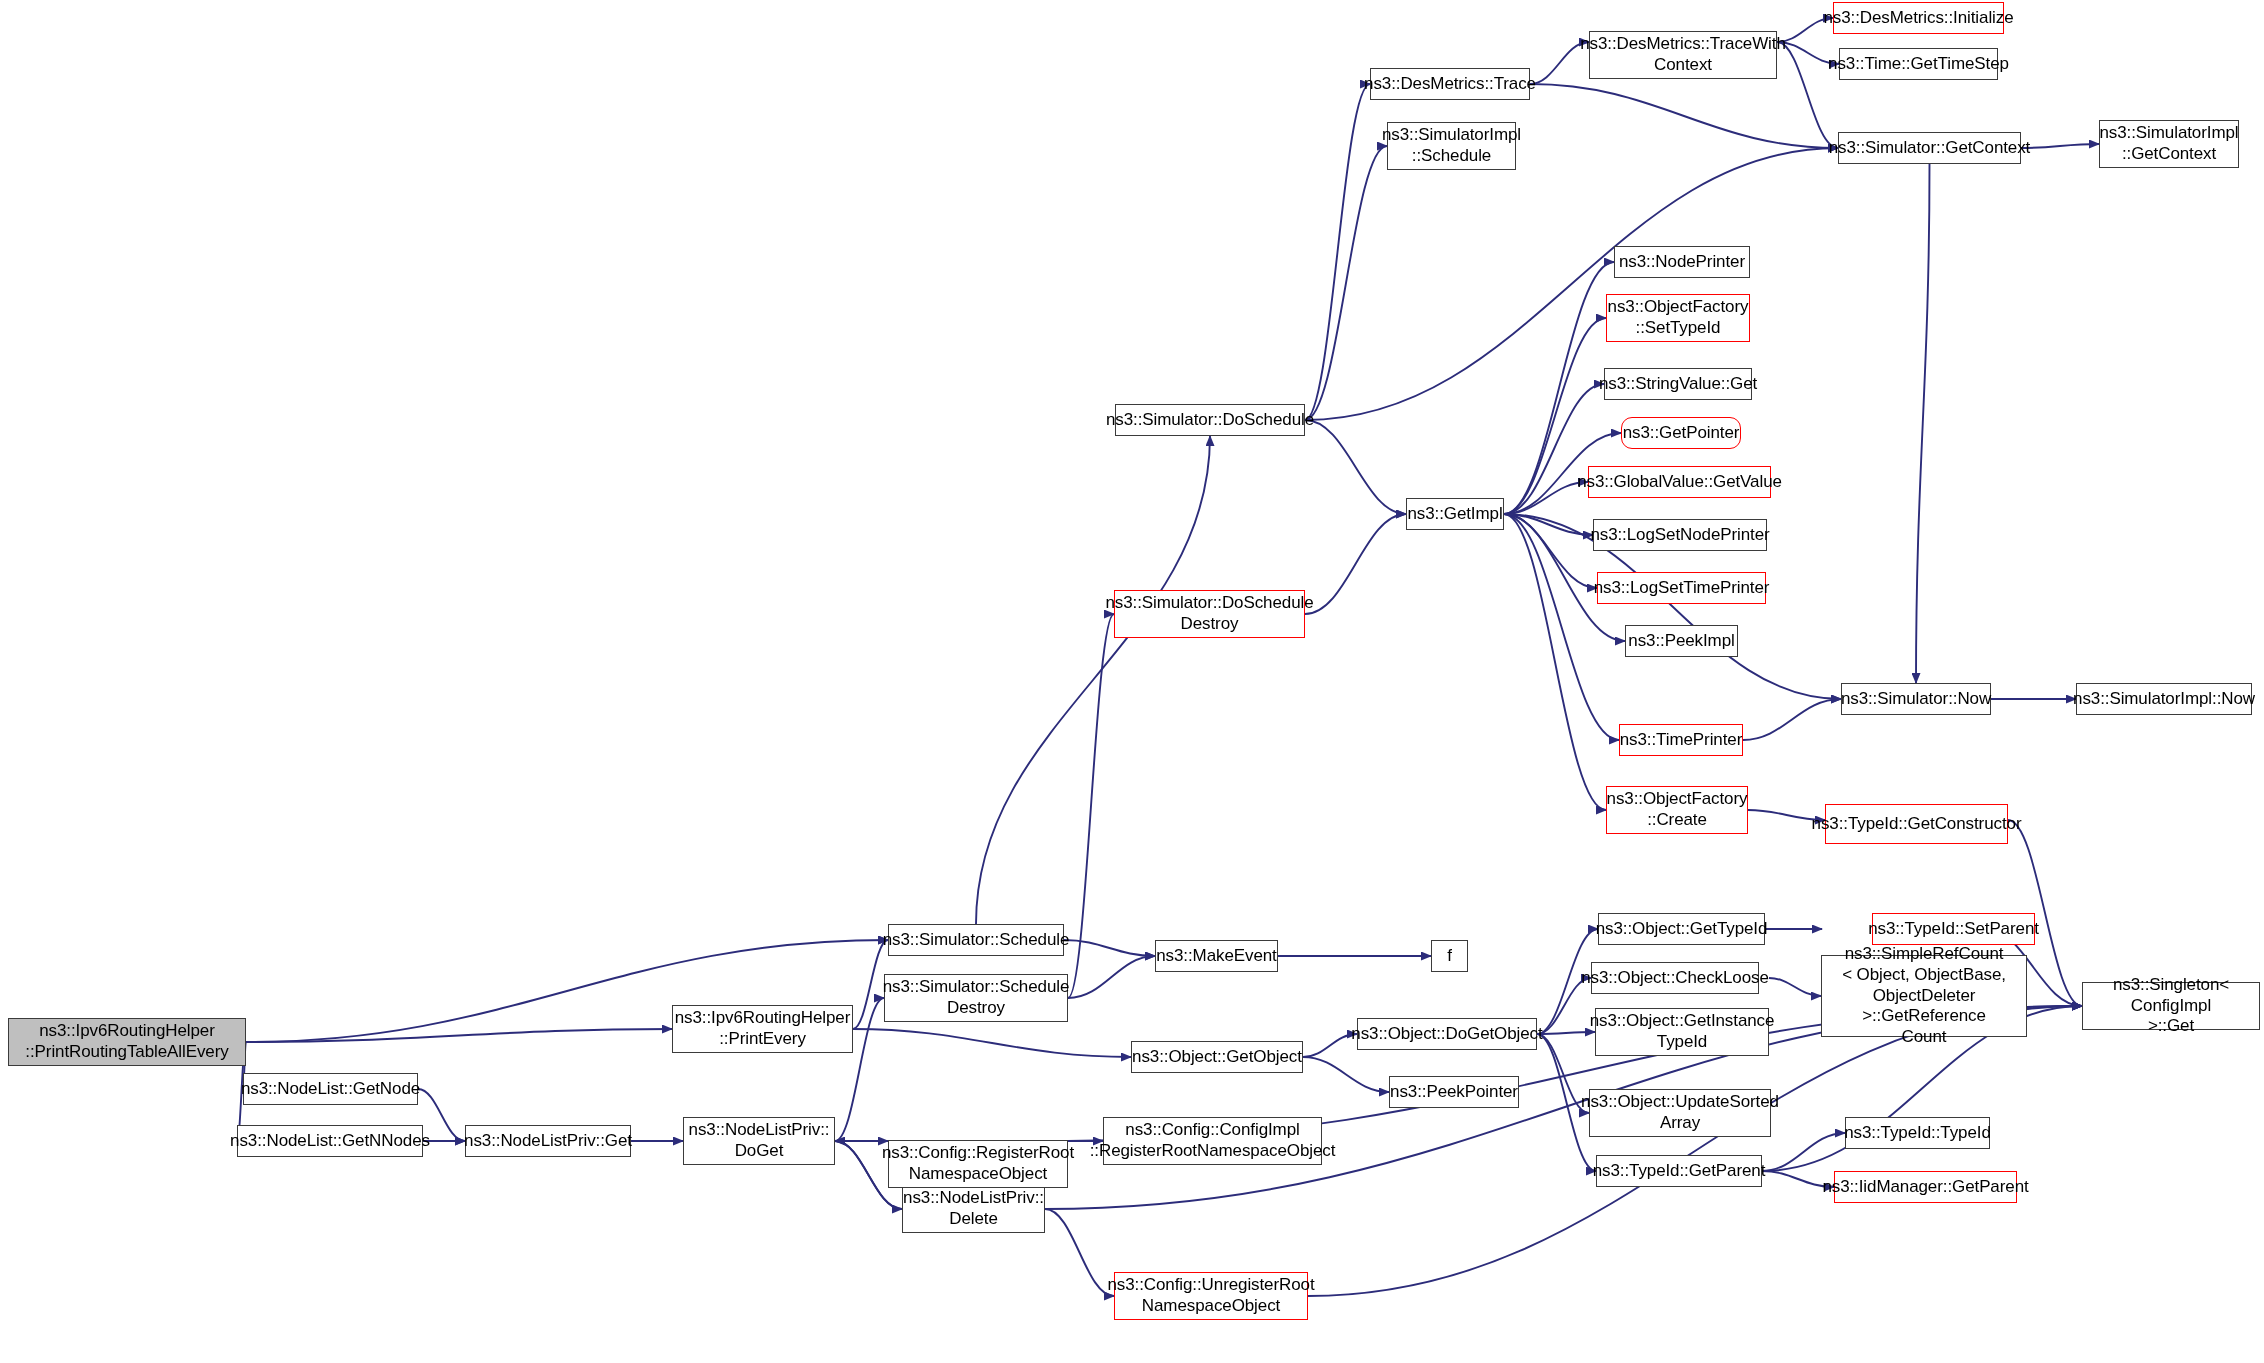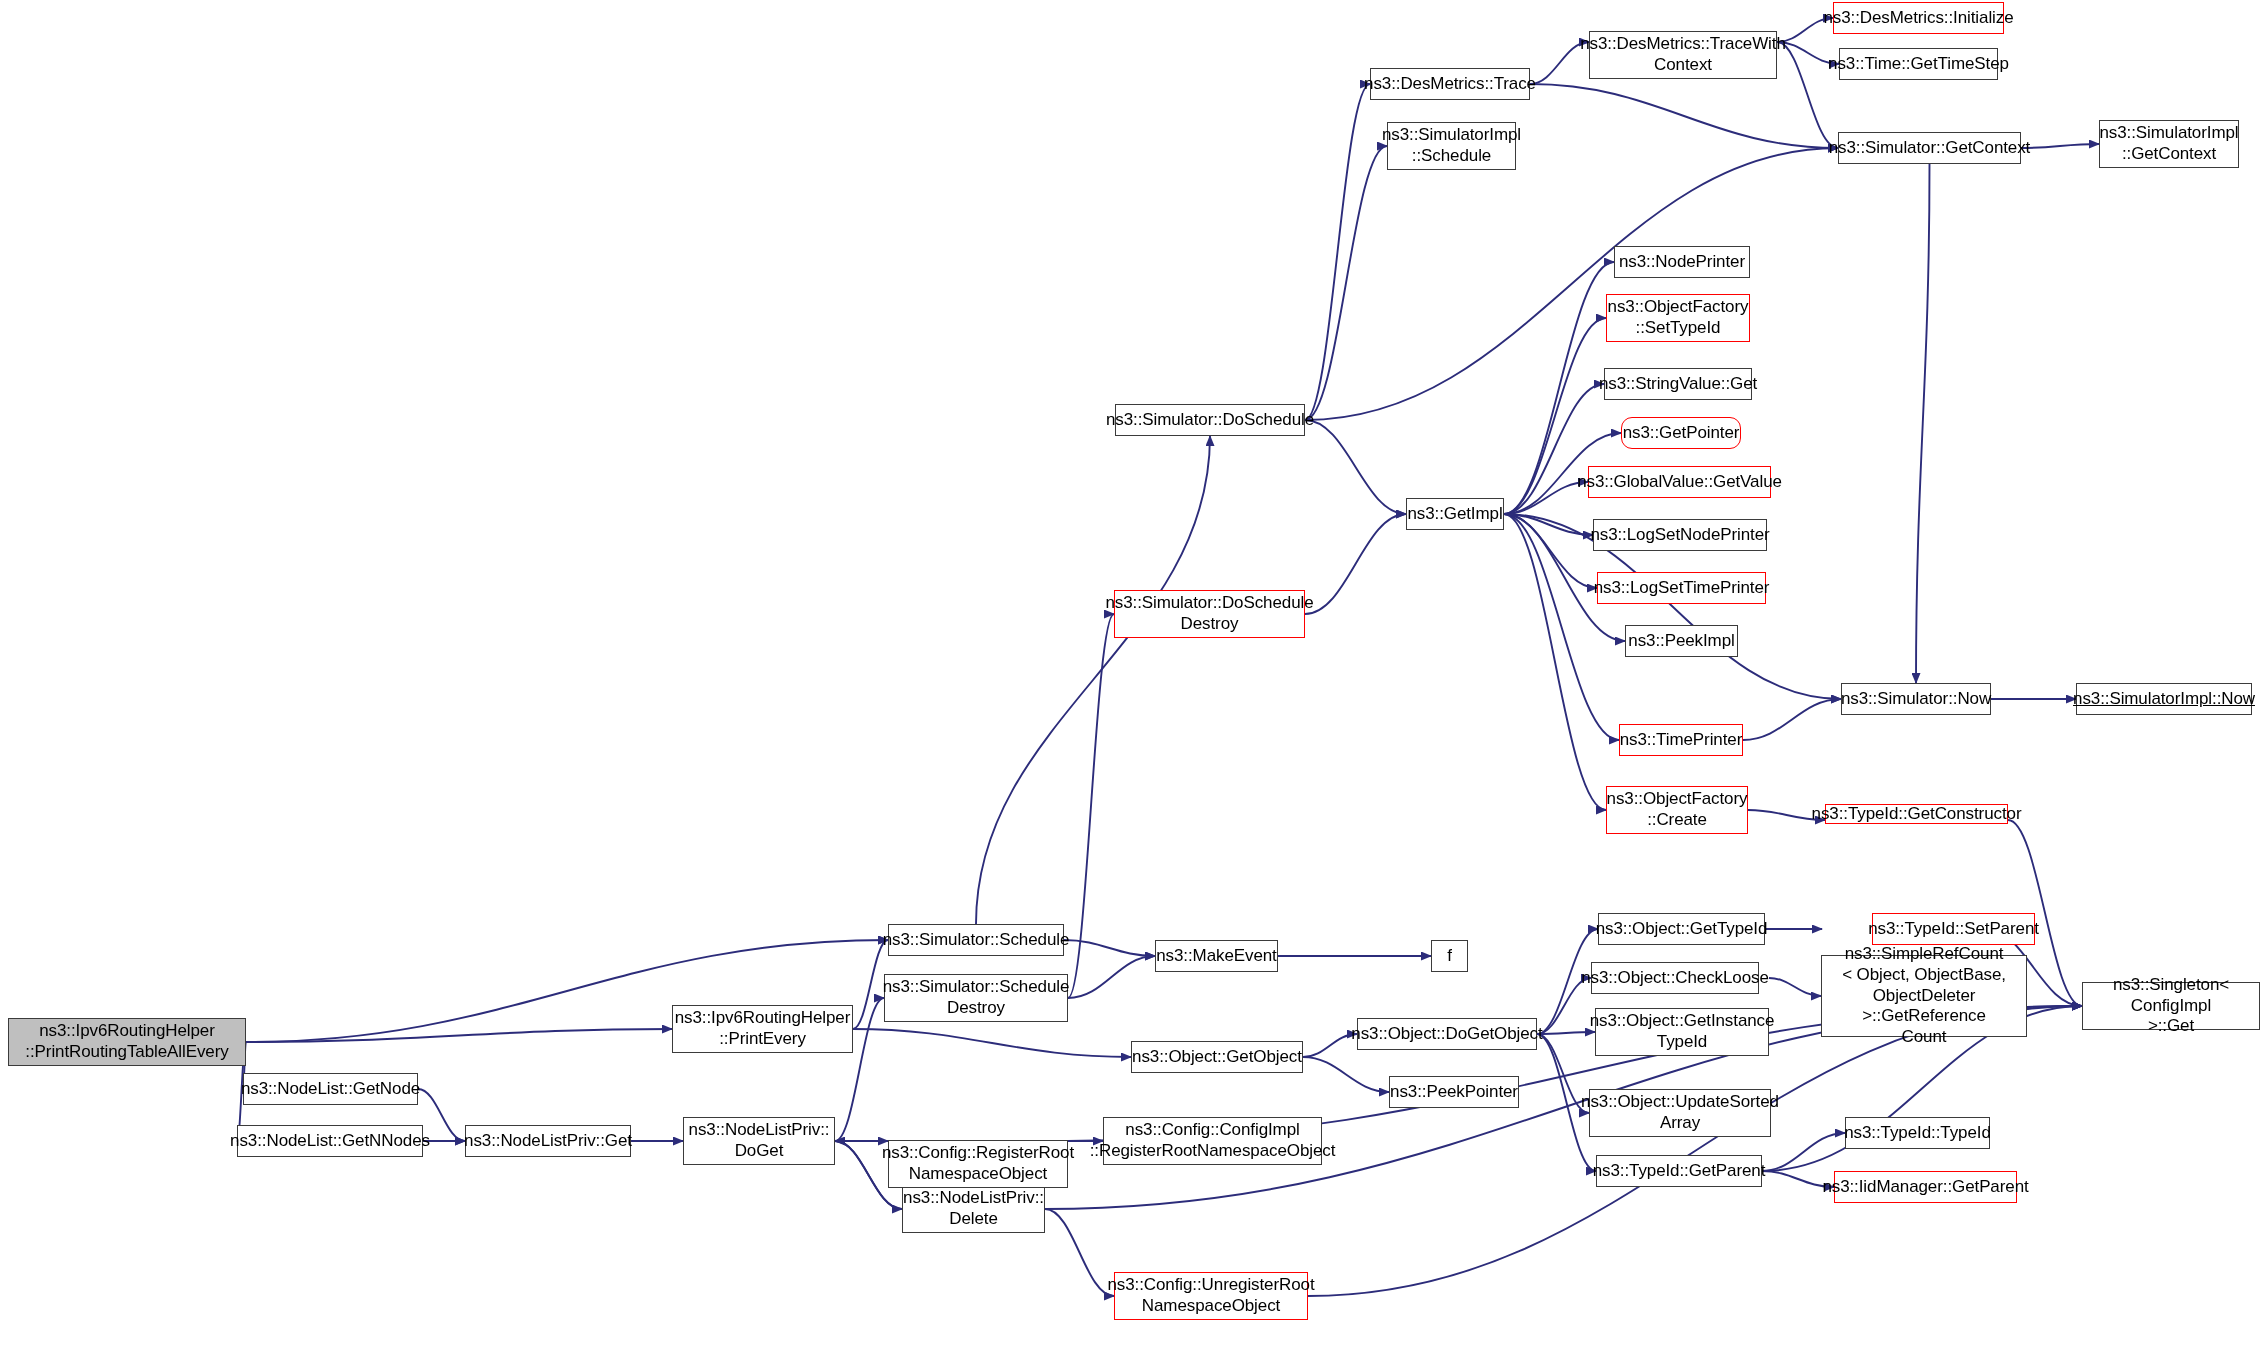--- a/index.html
+++ b/index.html
@@ -170,16 +170,16 @@
       <div class="node" style="left: 1604px; top: 368px; width: 148px; height: 32px;"><span class="lbl">ns3::StringValue::Get</span></div>
       <div class="node red" style="left: 1621px; top: 417px; width: 120px; height: 32px; border-radius: 11px;"><span class="lbl">ns3::GetPointer</span></div>
       <div class="node red" style="left: 1588px; top: 466px; width: 183px; height: 32px;"><span class="lbl">ns3::GlobalValue::GetValue</span></div>
       <div class="node" style="left: 1593px; top: 519px; width: 174px; height: 32px;"><span class="lbl">ns3::LogSetNodePrinter</span></div>
       <div class="node red" style="left: 1597px; top: 572px; width: 169px; height: 32px;"><span class="lbl">ns3::LogSetTimePrinter</span></div>
       <div class="node" style="left: 1625px; top: 625px; width: 113px; height: 32px;"><span class="lbl">ns3::PeekImpl</span></div>
       <div class="node red" style="left: 1619px; top: 724px; width: 124px; height: 32px;"><span class="lbl">ns3::TimePrinter</span></div>
       <div class="node red" style="left: 1606px; top: 786px; width: 142px; height: 48px;"><span class="lbl">ns3::ObjectFactory
 ::Create</span></div>
       <div class="node" style="left: 1841px; top: 683px; width: 150px; height: 32px;"><span class="lbl">ns3::Simulator::Now</span></div>
-      <div class="node" style="left: 2076px; top: 683px; width: 176px; height: 32px; text-decoration: underline;"><span class="lbl">ns3::SimulatorImpl::Now</span></div>
-      <div class="node red" style="left: 1825px; top: 804px; width: 183px; height: 20px;"><span class="lbl">ns3::TypeId::GetConstructor</span></div>
+      <div class="node" style="left: 2076px; top: 683px; width: 176px; height: 32px;"><span class="lbl">ns3::SimulatorImpl::Now</span></div>
+      <div class="node red" style="left: 1825px; top: 804px; width: 183px; height: 40px;"><span class="lbl">ns3::TypeId::GetConstructor</span></div>
     </div>
 </div>
 
 </body></html>

